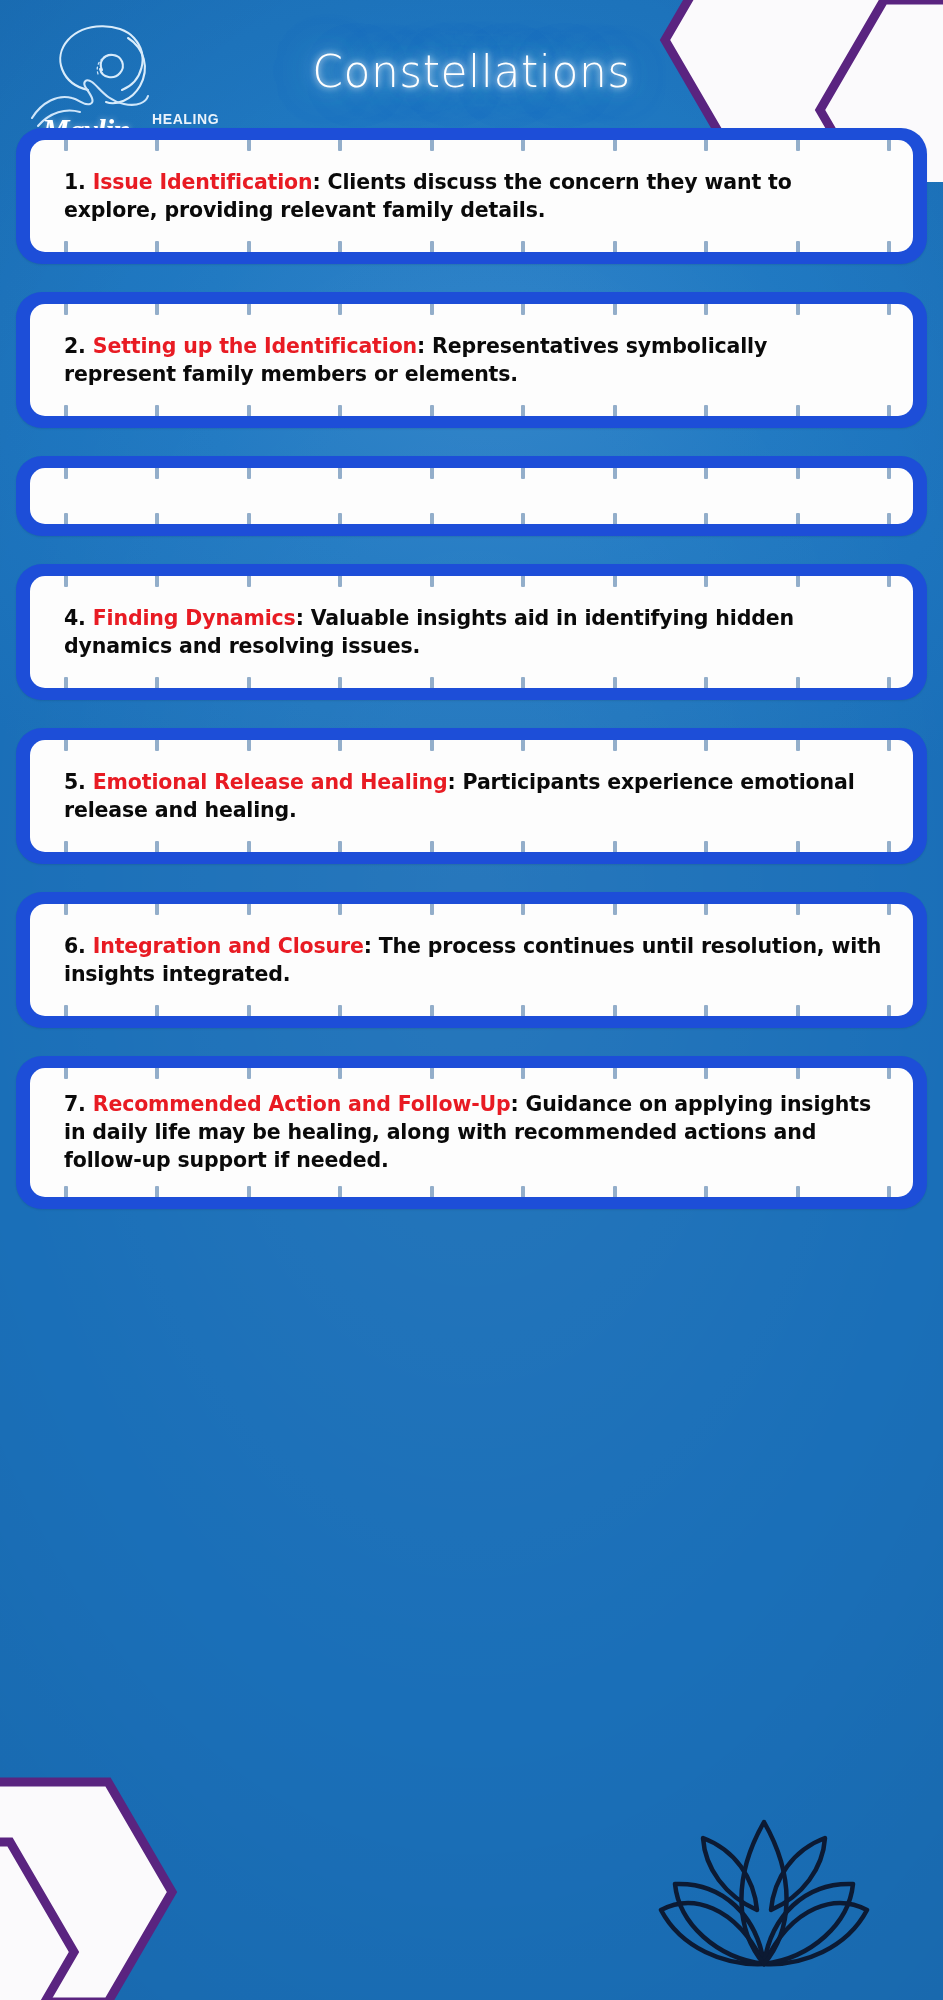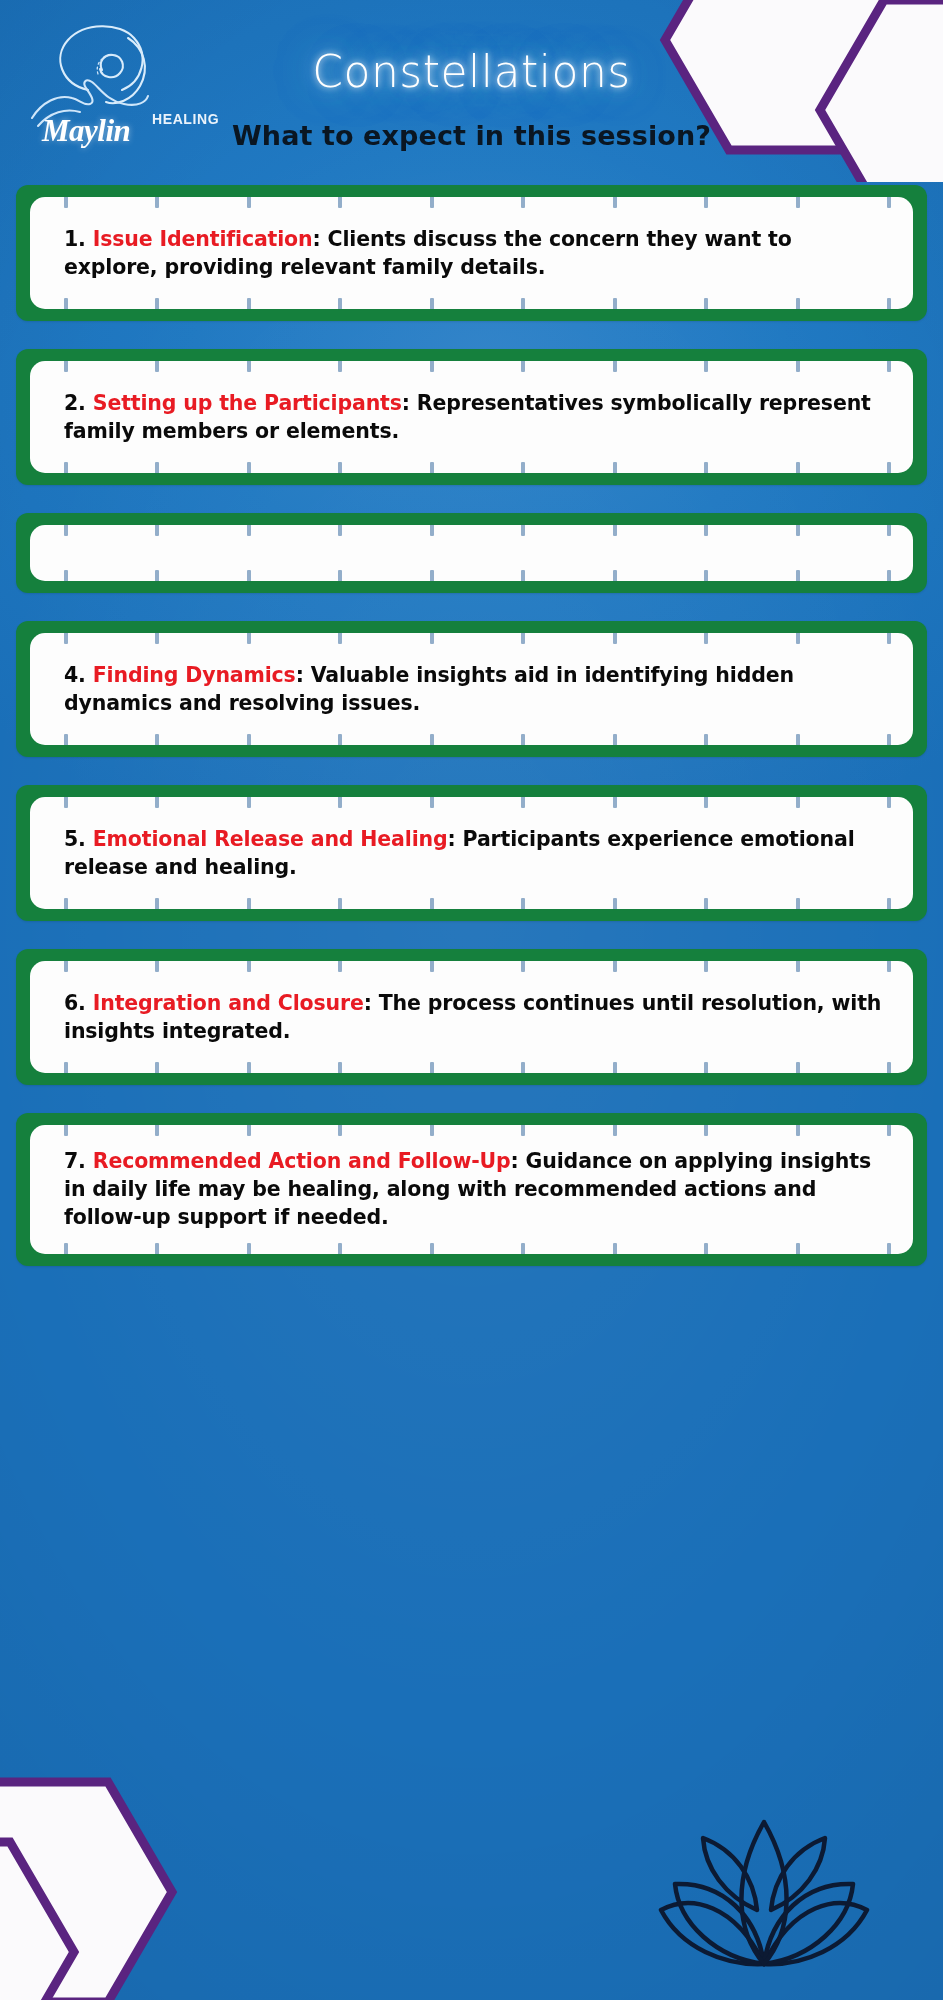--- a/index.html
+++ b/index.html
@@ -133,22 +133,22 @@
 
   
   .cards {
     position: relative;
     z-index: 3;
     margin-top: 34px;
     padding: 0 16px;
   }
 
   .card-outer {
-    background: #15803d;
-    border-radius: 12px;
+    background: #1d4ed8;
+    border-radius: 26px;
     padding: 12px 14px;
     margin-bottom: 28px;
     box-shadow: 0 1px 2px rgba(0,0,0,0.10);
   }
 
   .card-inner {
     position: relative;
     background: #fdfdfd;
     border-radius: 15px;
     padding: 26px 30px 26px 34px;
@@ -245,21 +245,20 @@
     <div class="logo-wordmark">
       <span class="logo-maylin">Maylin</span>
       <span class="logo-healing">HEALING</span>
     </div>
   </div>
 
   <div class="title-wrap">
     <span class="title-line title-line--2">Constellations</span>
   </div>
 
-  <div class="subtitle">What to expect in this session?</div>
 </div>
 
 <div class="cards">
     <div class="card-outer" data-lines="2">
       <div class="card-inner">
         <div class="ticks ticks--top">
           <span class="tick"></span>
           <span class="tick"></span>
           <span class="tick"></span>
           <span class="tick"></span>
@@ -304,21 +303,21 @@
           <span class="tick"></span>
           <span class="tick"></span>
           <span class="tick"></span>
           <span class="tick"></span>
           <span class="tick"></span>
           <span class="tick"></span>
           <span class="tick"></span>
           <span class="tick"></span>
           <span class="tick"></span>
         </div>
-        <p class="card-text"><span class="card-num">2.</span> <span class="card-head">Setting up the Participants</span><span class="card-body">: </span><span class="card-body">Representatives symbolically represent family members or elements.</span></p>
+        <p class="card-text"><span class="card-num">2.</span> <span class="card-head">Setting up the Identification</span><span class="card-body">: </span><span class="card-body">Representatives symbolically represent family members or elements.</span></p>
       </div>
     </div>
     <div class="card-outer" data-lines="2">
       <div class="card-inner">
         <div class="ticks ticks--top">
           <span class="tick"></span>
           <span class="tick"></span>
           <span class="tick"></span>
           <span class="tick"></span>
           <span class="tick"></span>

